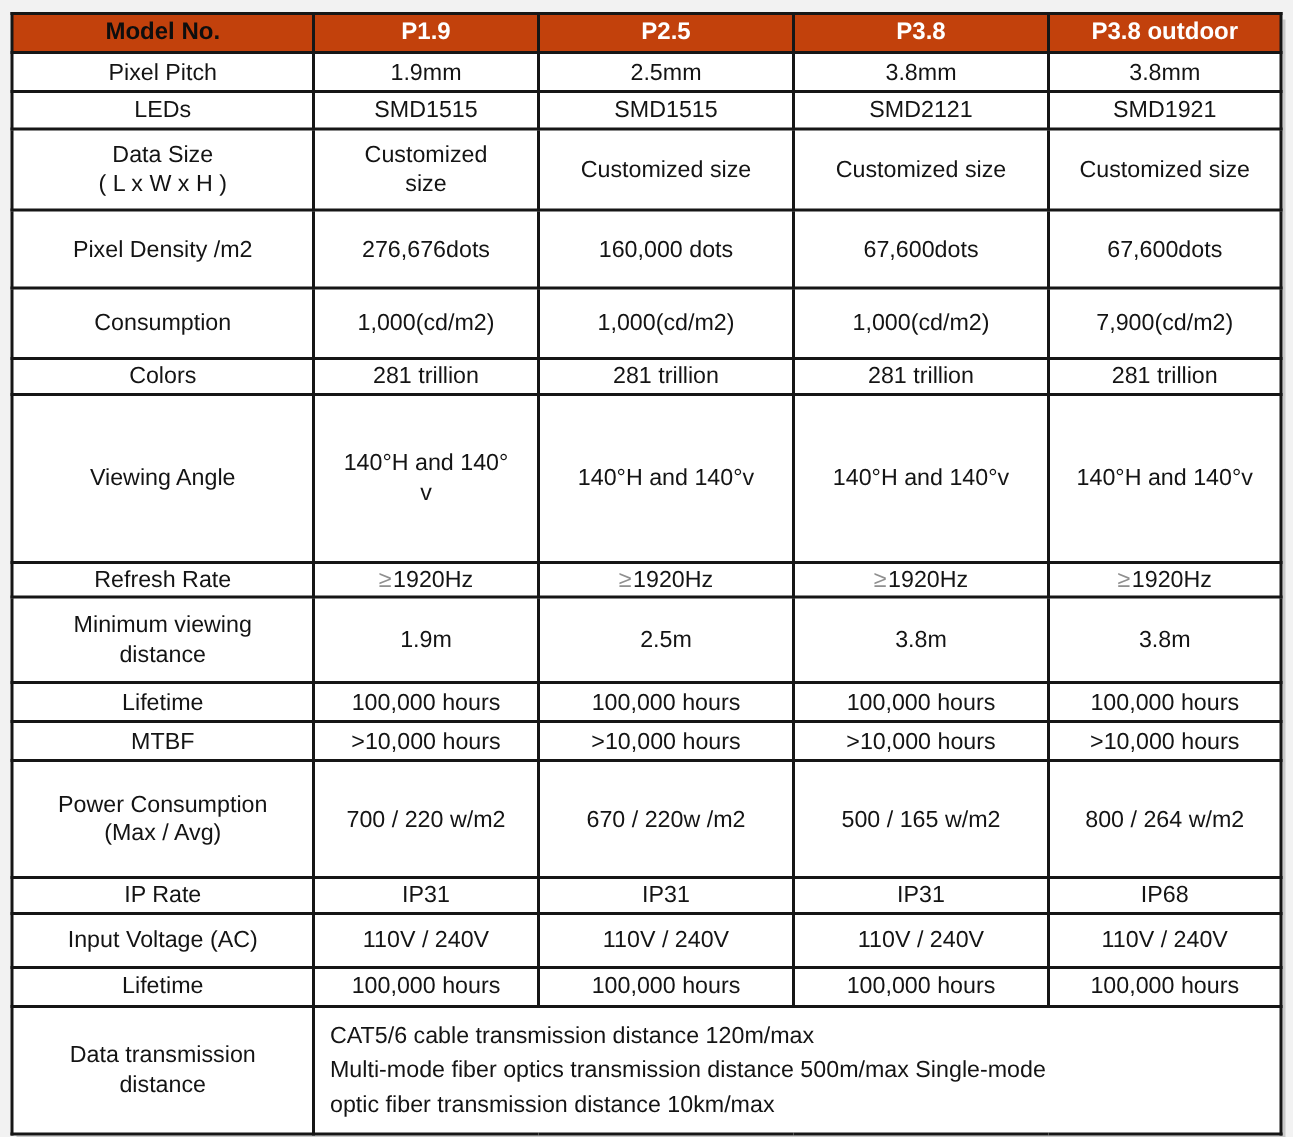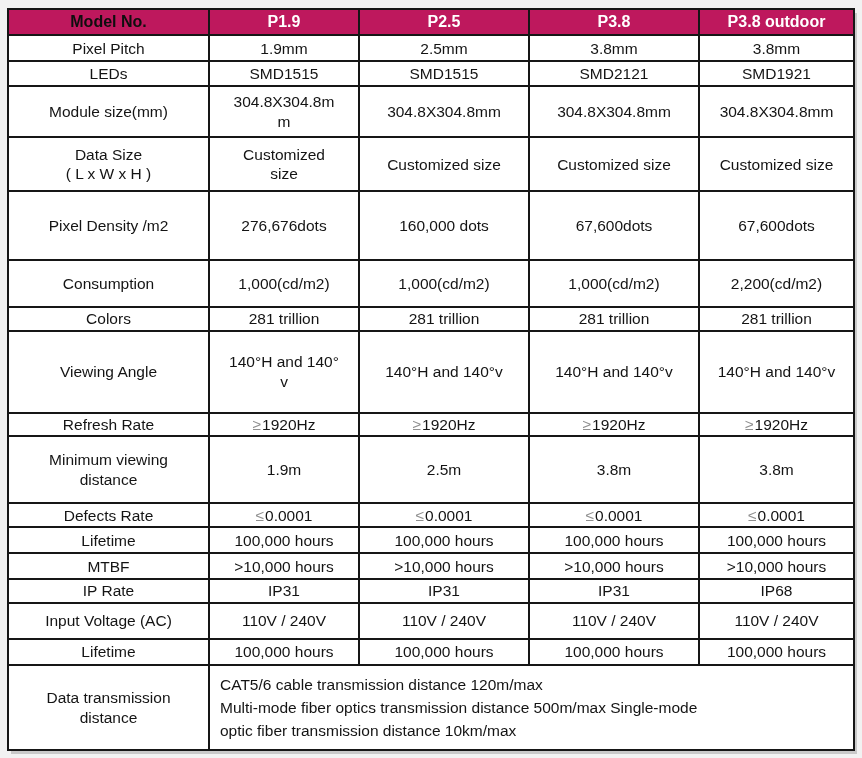--- a/index.html
+++ b/index.html
@@ -26,32 +26,32 @@
     border:2px solid #161616;
     text-align:center;
     vertical-align:middle;
     padding:1px 4px;
     font-size:15.5px;
     line-height:1.28;
     white-space:pre-line;
     word-wrap:break-word;
   }
   th{
-    background:#be185d;
+    background:#c2410c;
     font-weight:bold;
     font-size:16px;
     padding:2px 4px;
   }
   th.model-th{color:#0e0e0e;}
   th.col-th{color:#ffffff;}
   .gsym{color:#8f8f8f;padding-right:1px;}
   
   td.va-cell{
     position:relative;
-    padding:0;
+    padding:15px;
     overflow:visible;
   }
   td.va-cell .va-inner{
     position:absolute;
     left:0;right:0;
     top:50%;
     transform:translateY(-50%);
     line-height:20px;
     white-space:pre-line;
     z-index:1;
@@ -103,53 +103,45 @@
     </tr>
 
     <tr style="height:25px">
       <td>LEDs</td>
       <td>SMD1515</td>
       <td>SMD1515</td>
       <td>SMD2121</td>
       <td>SMD1921</td>
     </tr>
 
-    <tr style="height:51px">
-      <td>Module size(mm)</td>
-      <td>304.8X304.8m
-m</td>
-      <td>304.8X304.8mm</td>
-      <td>304.8X304.8mm</td>
-      <td>304.8X304.8mm</td>
-    </tr>
 
     <tr style="height:54px">
       <td>Data Size
 ( L x W x H )</td>
       <td>Customized
 size</td>
       <td>Customized size</td>
       <td>Customized size</td>
       <td>Customized size</td>
     </tr>
 
-    <tr style="height:69px">
+    <tr style="height:52px">
       <td>Pixel Density /m2</td>
       <td>276,676dots</td>
       <td>160,000 dots</td>
       <td>67,600dots</td>
       <td>67,600dots</td>
     </tr>
 
     <tr style="height:47px">
       <td>Consumption</td>
       <td>1,000(cd/m2)</td>
       <td>1,000(cd/m2)</td>
       <td>1,000(cd/m2)</td>
-      <td>2,200(cd/m2)</td>
+      <td>7,900(cd/m2)</td>
     </tr>
 
     <tr style="height:23px">
       <td>Colors</td>
       <td>281 trillion</td>
       <td>281 trillion</td>
       <td>281 trillion</td>
       <td>281 trillion</td>
     </tr>
 
@@ -167,53 +159,54 @@
     </tr>
 
     <tr style="height:22px">
       <td>Refresh Rate</td>
       <td><span class="gsym">≥</span><span>1920Hz</span></td>
       <td><span class="gsym">≥</span><span>1920Hz</span></td>
       <td><span class="gsym">≥</span><span>1920Hz</span></td>
       <td><span class="gsym">≥</span><span>1920Hz</span></td>
     </tr>
 
-    <tr style="height:67px">
+    <tr style="height:57px">
       <td>Minimum viewing
 distance</td>
       <td>1.9m</td>
       <td>2.5m</td>
       <td>3.8m</td>
       <td>3.8m</td>
     </tr>
 
-    <tr style="height:24px">
-      <td>Defects Rate</td>
-      <td><span class="gsym">≤</span><span>0.0001</span></td>
-      <td><span class="gsym">≤</span><span>0.0001</span></td>
-      <td><span class="gsym">≤</span><span>0.0001</span></td>
-      <td><span class="gsym">≤</span><span>0.0001</span></td>
-    </tr>
 
     <tr style="height:26px">
       <td>Lifetime</td>
       <td>100,000 hours</td>
       <td>100,000 hours</td>
       <td>100,000 hours</td>
       <td>100,000 hours</td>
     </tr>
 
     <tr style="height:26px">
       <td>MTBF</td>
       <td>&gt;10,000 hours</td>
       <td>&gt;10,000 hours</td>
       <td>&gt;10,000 hours</td>
       <td>&gt;10,000 hours</td>
     </tr>
 
+    <tr style="height:78px">
+      <td>Power Consumption
+(Max / Avg)</td>
+      <td>700 / 220 w/m2</td>
+      <td>670 / 220w /m2</td>
+      <td>500 / 165 w/m2</td>
+      <td>800 / 264 w/m2</td>
+    </tr>
 
     <tr style="height:22px">
       <td>IP Rate</td>
       <td>IP31</td>
       <td>IP31</td>
       <td>IP31</td>
       <td>IP68</td>
     </tr>
 
     <tr style="height:36px">

